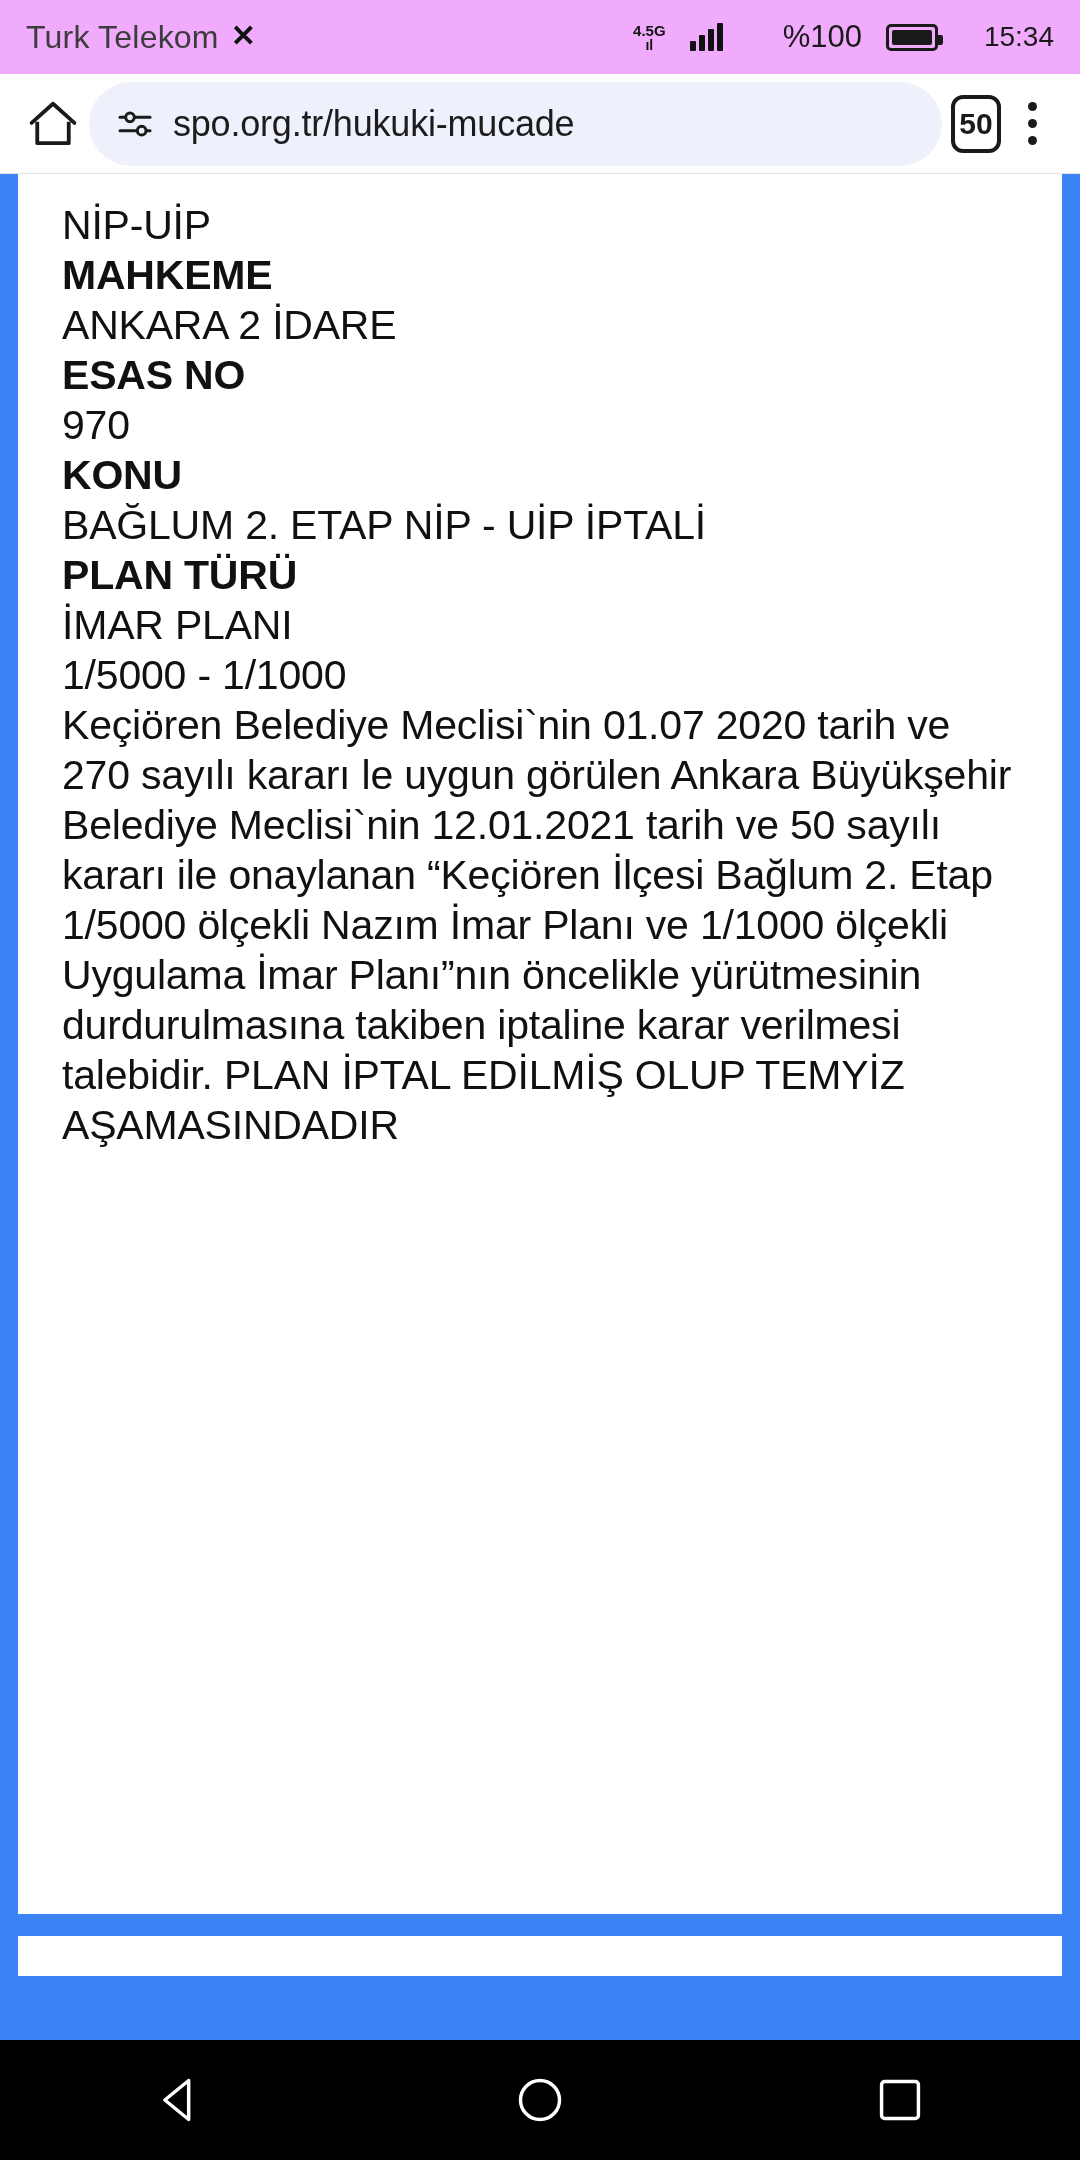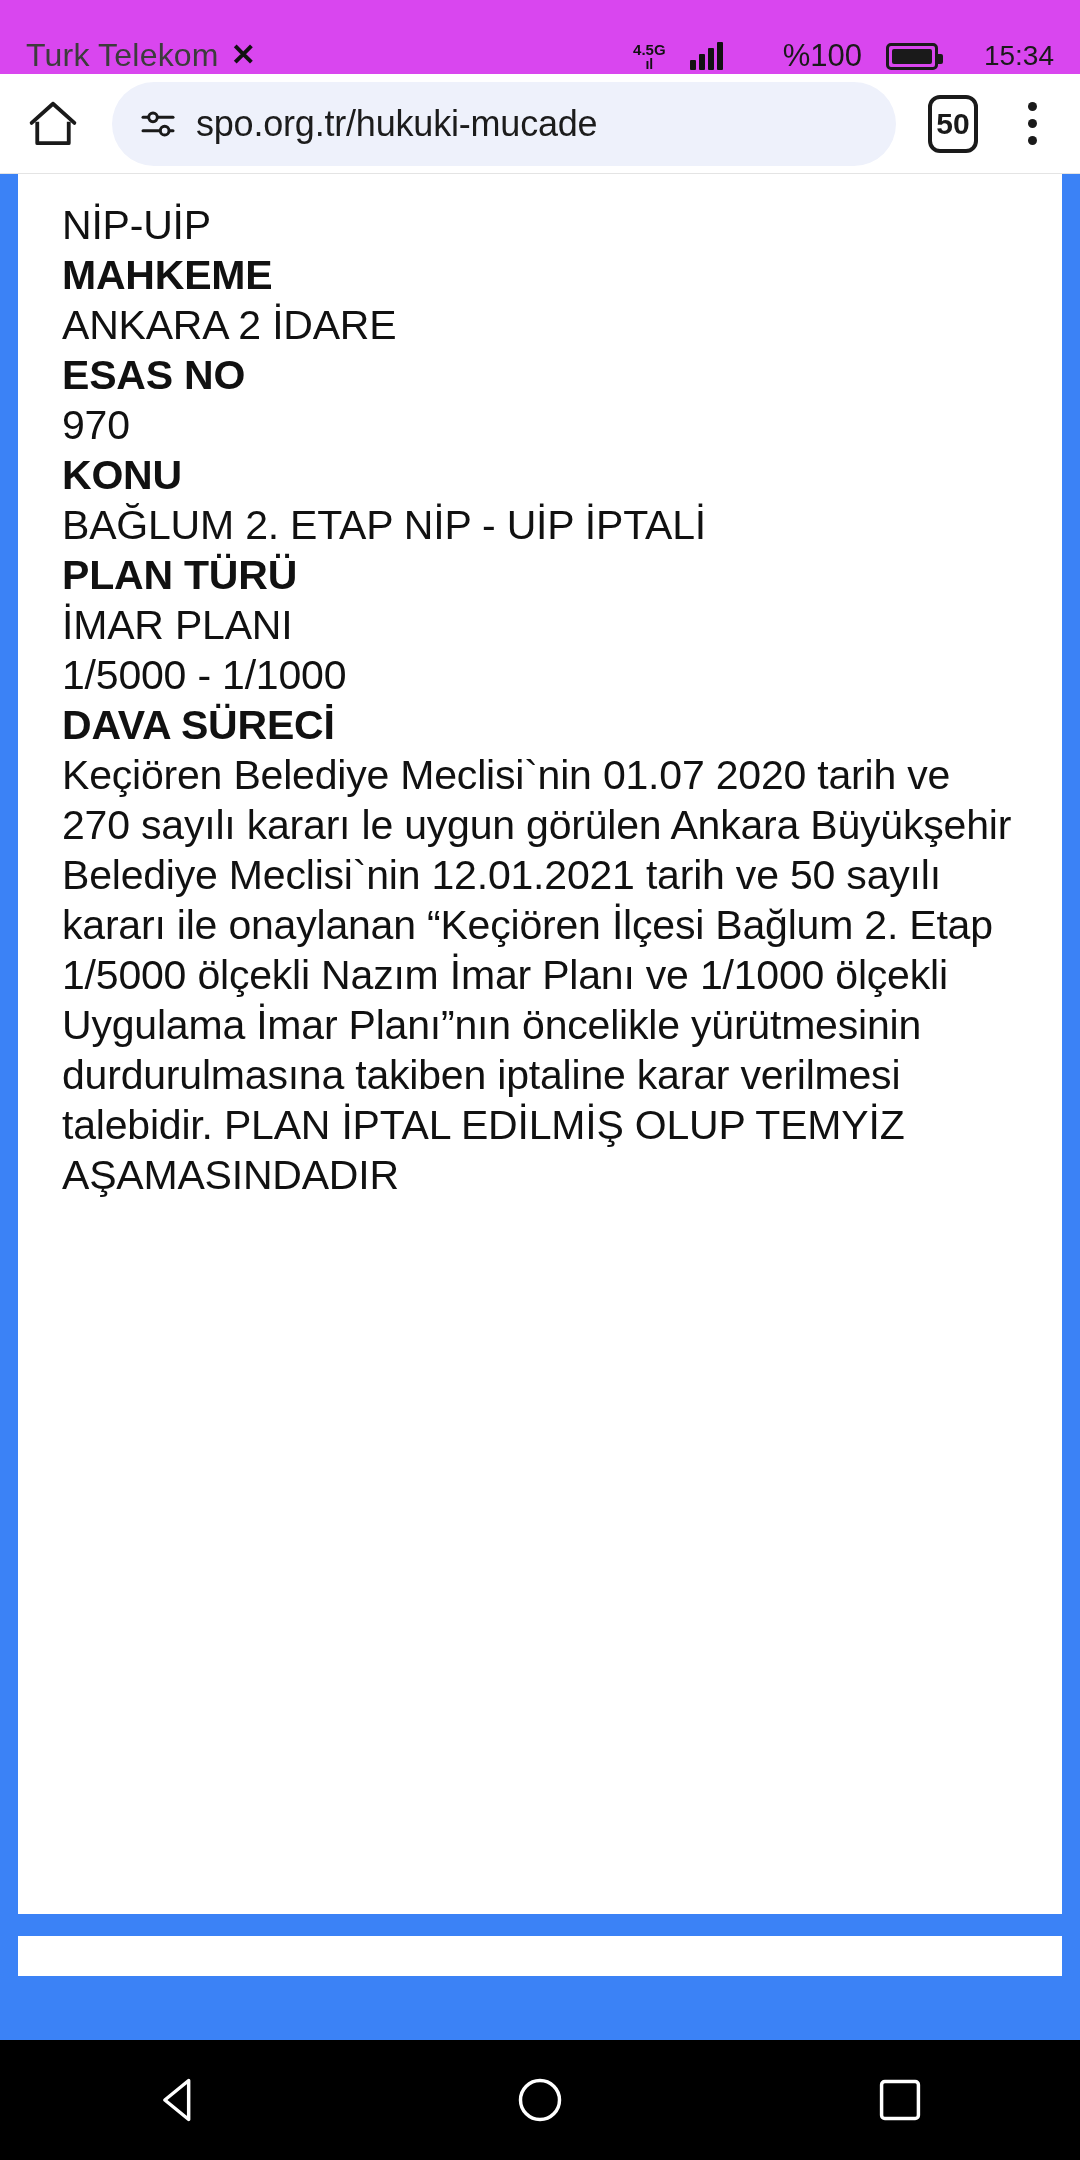--- a/index.html
+++ b/index.html
@@ -15,23 +15,23 @@
     width: 1080px;
     height: 2160px;
     background: #f1f1f1;
     display: flex;
     flex-direction: column;
   }
 
   
   .statusbar {
     height: 74px;
-    background: #d946ef;
-    display: flex;
-    align-items: flex-end;
+    background: #f0abfc;
+    display: flex;
+    align-items: center;
     padding: 0 26px;
     flex: 0 0 auto;
   }
   .carrier {
     font-size: 32px;
     color: #3c3c3c;
     letter-spacing: .2px;
     display: flex;
     align-items: center;
     gap: 12px;
@@ -105,21 +105,21 @@
   }
   .clock { font-size: 28px; color: #1a1a1a; margin-left: 22px; }
 
   
   .toolbar {
     height: 100px;
     background: #ffffff;
     display: flex;
     align-items: center;
     padding: 0 26px;
-    gap: 32px;
+    gap: 9px;
     flex: 0 0 auto;
     border-bottom: 1px solid #e4e4e4;
   }
   .home-icon { width: 54px; height: 54px; display: block; }
   .omnibox {
     flex: 1;
     height: 84px;
     background: #eef1fb;
     border-radius: 42px;
     display: flex;
@@ -281,21 +281,20 @@
       <div class="field-value">970</div>
 
       <div class="field-label">KONU</div>
       <div class="field-value">BAĞLUM 2. ETAP NİP - UİP İPTALİ</div>
 
       <div class="field-label">PLAN TÜRÜ</div>
       <div class="field-value">İMAR PLANI</div>
 
       <div class="field-value">1/5000 - 1/1000</div>
 
-      <div class="field-label">DAVA SÜRECİ</div>
       <div class="para">Keçiören Belediye Meclisi`nin 01.07 2020 tarih ve 270 sayılı kararı le uygun görülen Ankara Büyükşehir Belediye Meclisi`nin 12.01.2021 tarih ve 50 sayılı kararı ile onaylanan “Keçiören İlçesi Bağlum 2. Etap 1/5000 ölçekli Nazım İmar Planı ve 1/1000 ölçekli Uygulama İmar Planı”nın öncelikle yürütmesinin durdurulmasına takiben iptaline karar verilmesi talebidir. PLAN İPTAL EDİLMİŞ OLUP TEMYİZ AŞAMASINDADIR</div>
     </div>
     <div class="card-2"></div>
   </div>
 
   <div class="navbar">
     <div class="nav-btn">
       <svg width="52" height="52" viewBox="0 0 24 24">
         <path d="M16 3 L5 12 L16 21 Z" fill="none" stroke="#ffffff" stroke-width="1.6" stroke-linejoin="round"></path>
       </svg>

